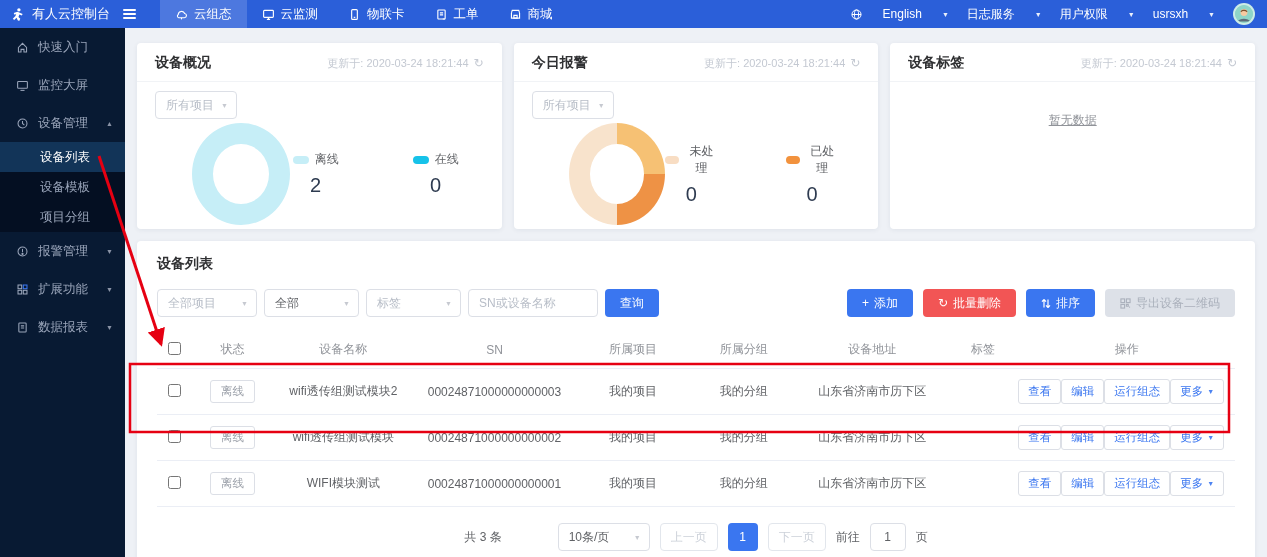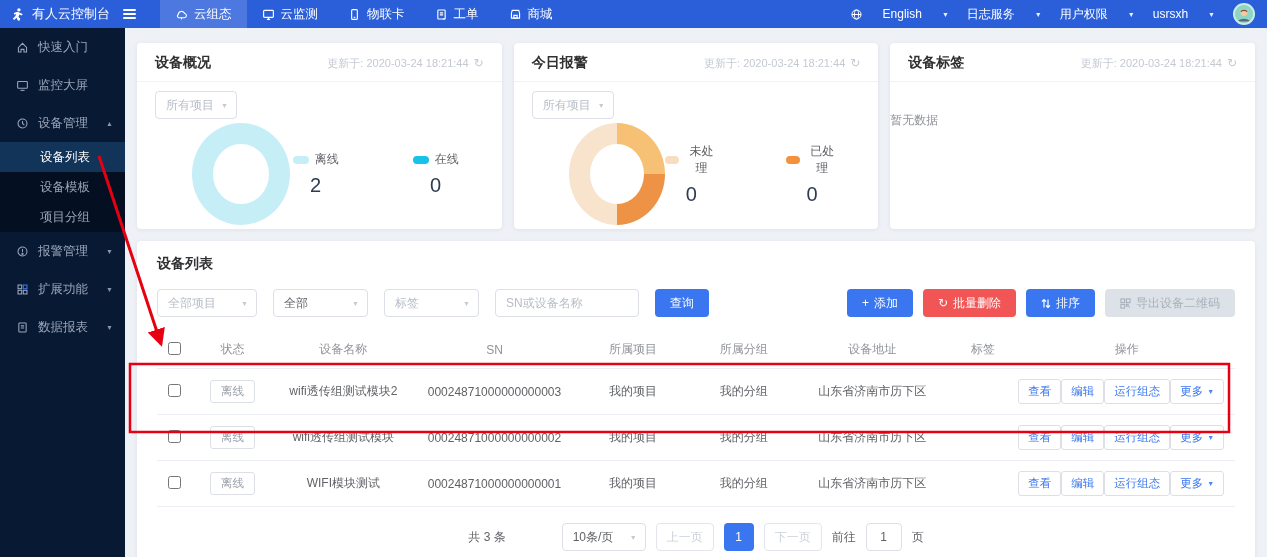--- a/index.html
+++ b/index.html
@@ -49,29 +49,29 @@
   .donut-cyan { border:21px solid #c6eef7; }
   .donut-orange { background:conic-gradient(#f6c174 0deg 90deg, #ee9245 90deg 180deg, #f8e3cc 180deg 360deg); }
   .donut-orange::after { content:''; position:absolute; inset:21px; background:#fff; border-radius:50%; }
   .legend { margin-left:auto; display:flex; gap:68px; }
   .legend-item { text-align:center; min-width:52px; }
   .legend-label { display:flex; align-items:center; gap:6px; justify-content:center; color:#606266; font-size:12px; }
   .sw { width:16px; height:8px; border-radius:4px; display:inline-block; }
   .sw-offline { background:#c6eef7; } .sw-online { background:#16c2e9; }
   .sw-pending { background:#f8ddc3; } .sw-handled { background:#f2923d; }
   .legend-val { font-size:20px; color:#2e3b50; margin-top:6px; }
-  .empty-text { text-align:left; color:#909399; margin-top:30px; font-size:12px; }
+  .empty-text { text-align:center; color:#909399; margin-top:30px; font-size:12px;text-decoration:underline; }
   
   .list-card { margin-top:12px; background:#fff; border-radius:4px; box-shadow:0 1px 5px rgba(30,40,70,.07);
     padding:14px 20px 18px 20px; min-height:292px; }
   .list-title { font-size:14px; font-weight:bold; color:#303133; }
-  .filter-row { display:flex; align-items:center; gap:16px; margin-top:16px; }
+  .filter-row { display:flex; align-items:center; gap:7px; margin-top:16px; }
   .sel.w100 { width:100px; } .sel.w95 { width:95px; }
   .sel.dark { color:#606266; }
-  .search-input { width:144px; height:28px; border:1px solid #dcdfe6; border-radius:4px; padding:0 10px; font-size:12px; color:#606266; }
+  .search-input { width:130px; height:28px; border:1px solid #dcdfe6; border-radius:4px; padding:0 10px; font-size:12px; color:#606266; }
   .search-input::placeholder { color:#b7bdc7; }
   .btn { height:28px; border:none; border-radius:4px; font-size:12px; padding:0 15px; cursor:pointer;
     display:inline-flex; align-items:center; gap:5px; font-family:inherit; }
   .btn-blue { background:#3a76f0; color:#fff; }
   .btn-red { background:#f25555; color:#fff; }
   .btn-disabled { background:#dde1e8; color:#aab0bb; cursor:not-allowed; }
   .actions { margin-left:auto; display:flex; gap:10px; }
   table { width:100%; border-collapse:collapse; table-layout:fixed; margin-top:14px; }
   th { font-weight:normal; color:#909399; font-size:12px; padding:10px 0; border-bottom:1px solid #ebeef5; text-align:center; }
   td { color:#606266; font-size:12px; padding:10px 0; border-bottom:1px solid #ebeef5; text-align:center;
@@ -84,21 +84,21 @@
     padding:4px 9px; cursor:pointer; display:inline-flex; align-items:center; gap:4px; font-family:inherit; white-space:nowrap; }
   .op-btn .caret { color:#3a76f0; }
   input[type=checkbox] { width:13px; height:13px; cursor:pointer; }
   
   .pager { display:flex; align-items:center; justify-content:center; gap:10px; margin-top:16px; color:#606266; }
   .pg-btn { height:28px; min-width:56px; border:1px solid #e2e6ec; border-radius:4px; background:#fff;
     color:#ccd1d9; font-size:12px; padding:0 10px; cursor:not-allowed; font-family:inherit; }
   .pg-cur { height:28px; width:30px; border-radius:4px; background:#3a76f0; color:#fff; font-size:12px;
     display:flex; align-items:center; justify-content:center; cursor:pointer; }
   .goto-input { width:36px; height:28px; border:1px solid #dcdfe6; border-radius:4px; text-align:center; font-size:12px; color:#606266; }
-  .pager .sel { width:84px; color:#606266;margin-left:46px; }
+  .pager .sel { width:92px; color:#606266;margin-left:46px; }
   
   .anno { position:absolute; inset:0; width:1267px; height:557px; z-index:40; pointer-events:none; }
 </style>
 </head>
 <body>
 
 <div class="navbar">
   <div class="brand">
     <span class="icon">
       <svg width="15" height="15" viewBox="0 0 16 16" fill="#fff">

